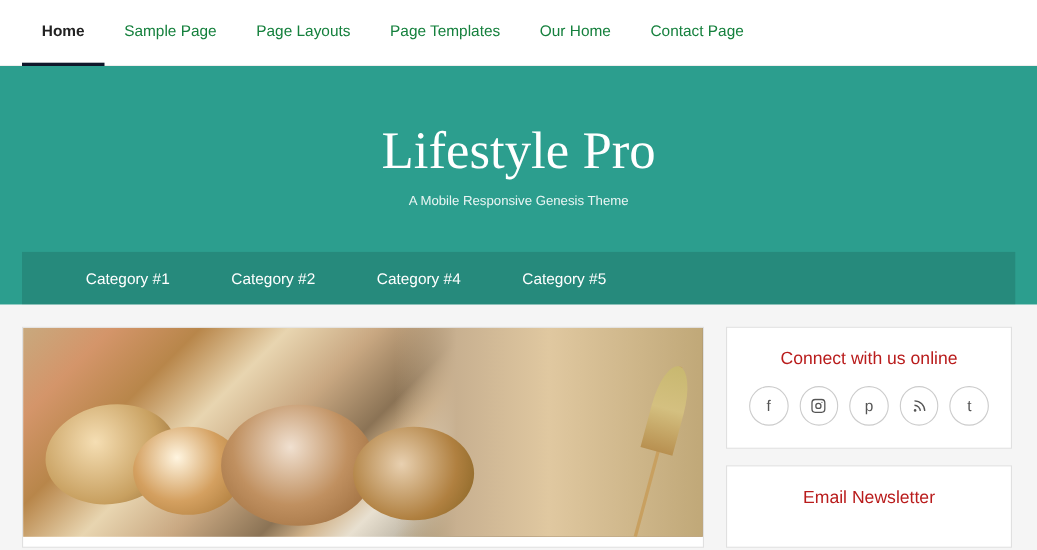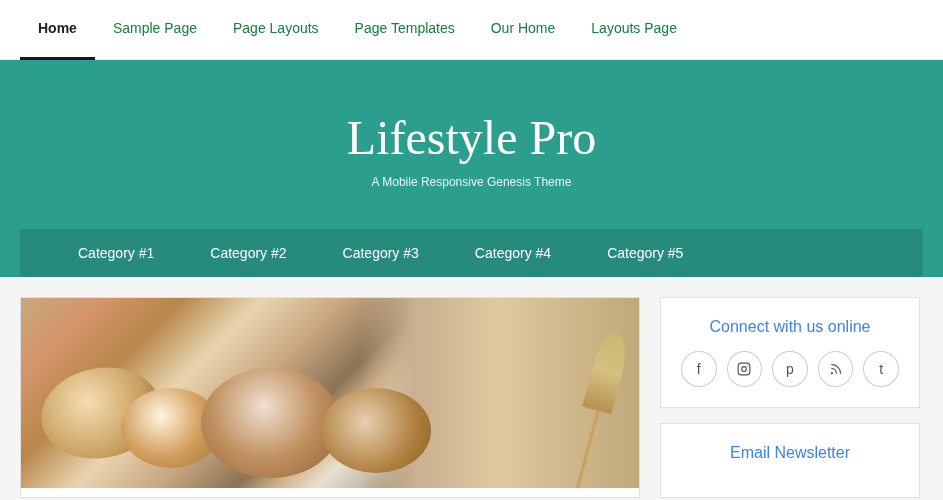--- a/index.html
+++ b/index.html
@@ -122,21 +122,21 @@
     }
     .sidebar-widget {
       background: #fff;
       border: 1px solid #e0e0e0;
       padding: 20px;
     }
     .sidebar-widget h3 {
       font-family: Arial, sans-serif;
       font-size: 16px;
       font-weight: normal;
-      color: #3b82f6;
+      color: #b91c1c;
       margin-bottom: 15px;
       text-align: center;
     }
     .social-icons {
       display: flex;
       justify-content: center;
       gap: 10px;
     }
     .social-icon {
       width: 36px;
@@ -159,31 +159,30 @@
   </style>
 </head>
 <body>
 
 <nav class="top-nav">
   <a href="#" class="active">Home</a>
   <a href="#">Sample Page</a>
   <a href="#">Page Layouts</a>
   <a href="#">Page Templates</a>
   <a href="#">Our Home</a>
-  <a href="#">Layouts Page</a>
+  <a href="#">Contact Page</a>
 </nav>
 
 <div class="hero">
   <h1>Lifestyle Pro</h1>
   <p>A Mobile Responsive Genesis Theme</p>
 
   <div class="category-nav">
     <a href="#">Category #1</a>
     <a href="#">Category #2</a>
-    <a href="#">Category #3</a>
     <a href="#">Category #4</a>
     <a href="#">Category #5</a>
   </div>
 </div>
 
 <div class="main-content">
 
   <div class="post-card">
     <div class="post-image">
       <div class="bg-fabric"></div>

